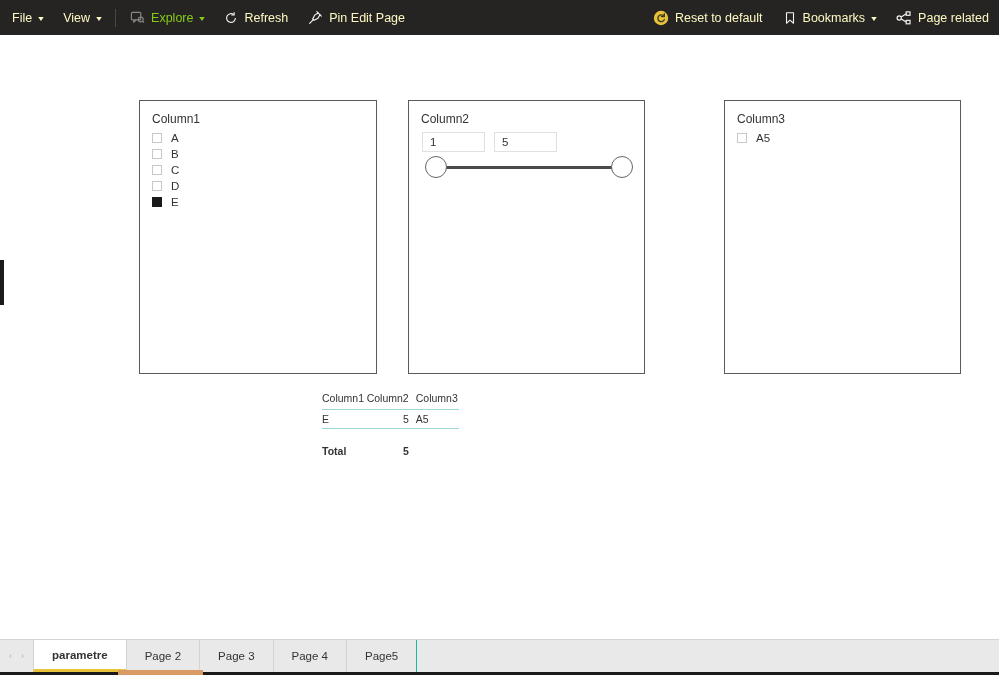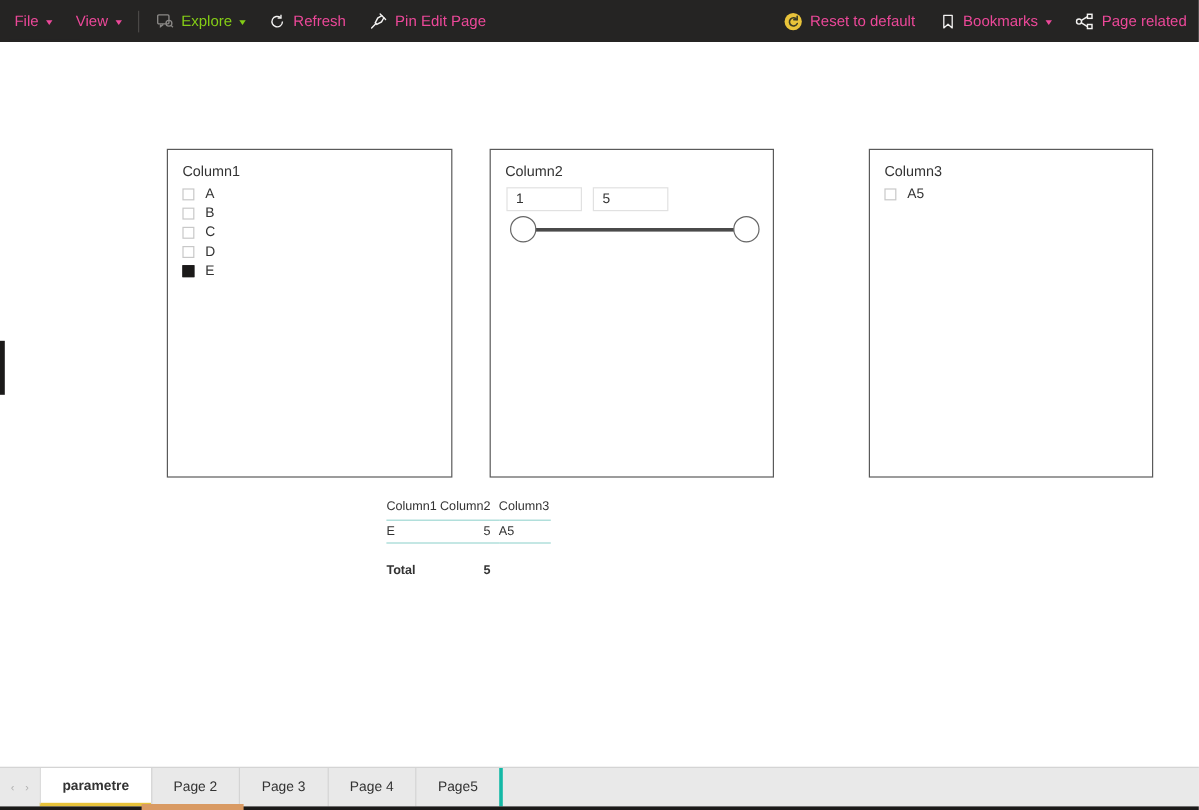--- a/index.html
+++ b/index.html
@@ -14,21 +14,21 @@
   .toolbar {
     position: absolute; top: 0; left: 0;
     width: 999px; height: 35px;
     background: #252423;
     display: flex; align-items: center;
     color: #ffffff;
   }
   .tb-item {
     display: flex; align-items: center; gap: 6px;
     height: 35px; padding: 0 10px;
-    font-size: 12.5px; color: #ec4899;
+    font-size: 12.5px; color: #fef9c3;
     white-space: nowrap; cursor: default;
   }
   .tb-item.disabled { color: #84cc16; }
   .tb-item.first { padding-left: 12px; }
   .tb-chev {
     display: inline-block; font-size: 8px; line-height: 1;
     transform: scaleX(1.35); margin-left: 1px; margin-top: 2px;
   }
   .tb-sep {
     width: 1px; height: 18px; background: #4a4846; margin: 0 4px;
@@ -41,21 +41,20 @@
   .tb-underline {
     position: absolute; left: 8px; bottom: 0;
     width: 58px; height: 2px; background: #252423;
   }
 
   
   .canvas {
     position: absolute; top: 35px; left: 0;
     width: 999px; height: 604px;
     background: #ffffff;
-    margin-top: 24px;
   }
   .left-sliver {
     position: absolute; left: 0; top: 225px;
     width: 4px; height: 45px; background: #1b1a19;
   }
 
   
   .slicer {
     position: absolute;
     border: 1px solid #5a5a5a;
@@ -146,21 +145,21 @@
     border-left: 1px solid #d4d4d4;
     background: #e9e9e9;
     white-space: nowrap; cursor: default;
     position: relative;
   }
   .ptab.active {
     background: #ffffff;
     font-weight: bold;
     border-bottom: 3px solid #e8c33a;
   }
-  .ptab.last-sep { border-right: 3px solid #14b8a6; }
+  .ptab.last-sep { border-right: 1px solid #14b8a6; }
   .pagefill { flex: 1 1 auto; background: #e9e9e9; }
 
   .bottom-edge {
     position: absolute; left: 0; top: 672px;
     width: 999px; height: 3px; background: #1b1a19;
   }
   .bottom-accent {
     position: absolute; left: 118px; top: 670px;
     width: 85px; height: 5px; background: #d99a63;
   }

